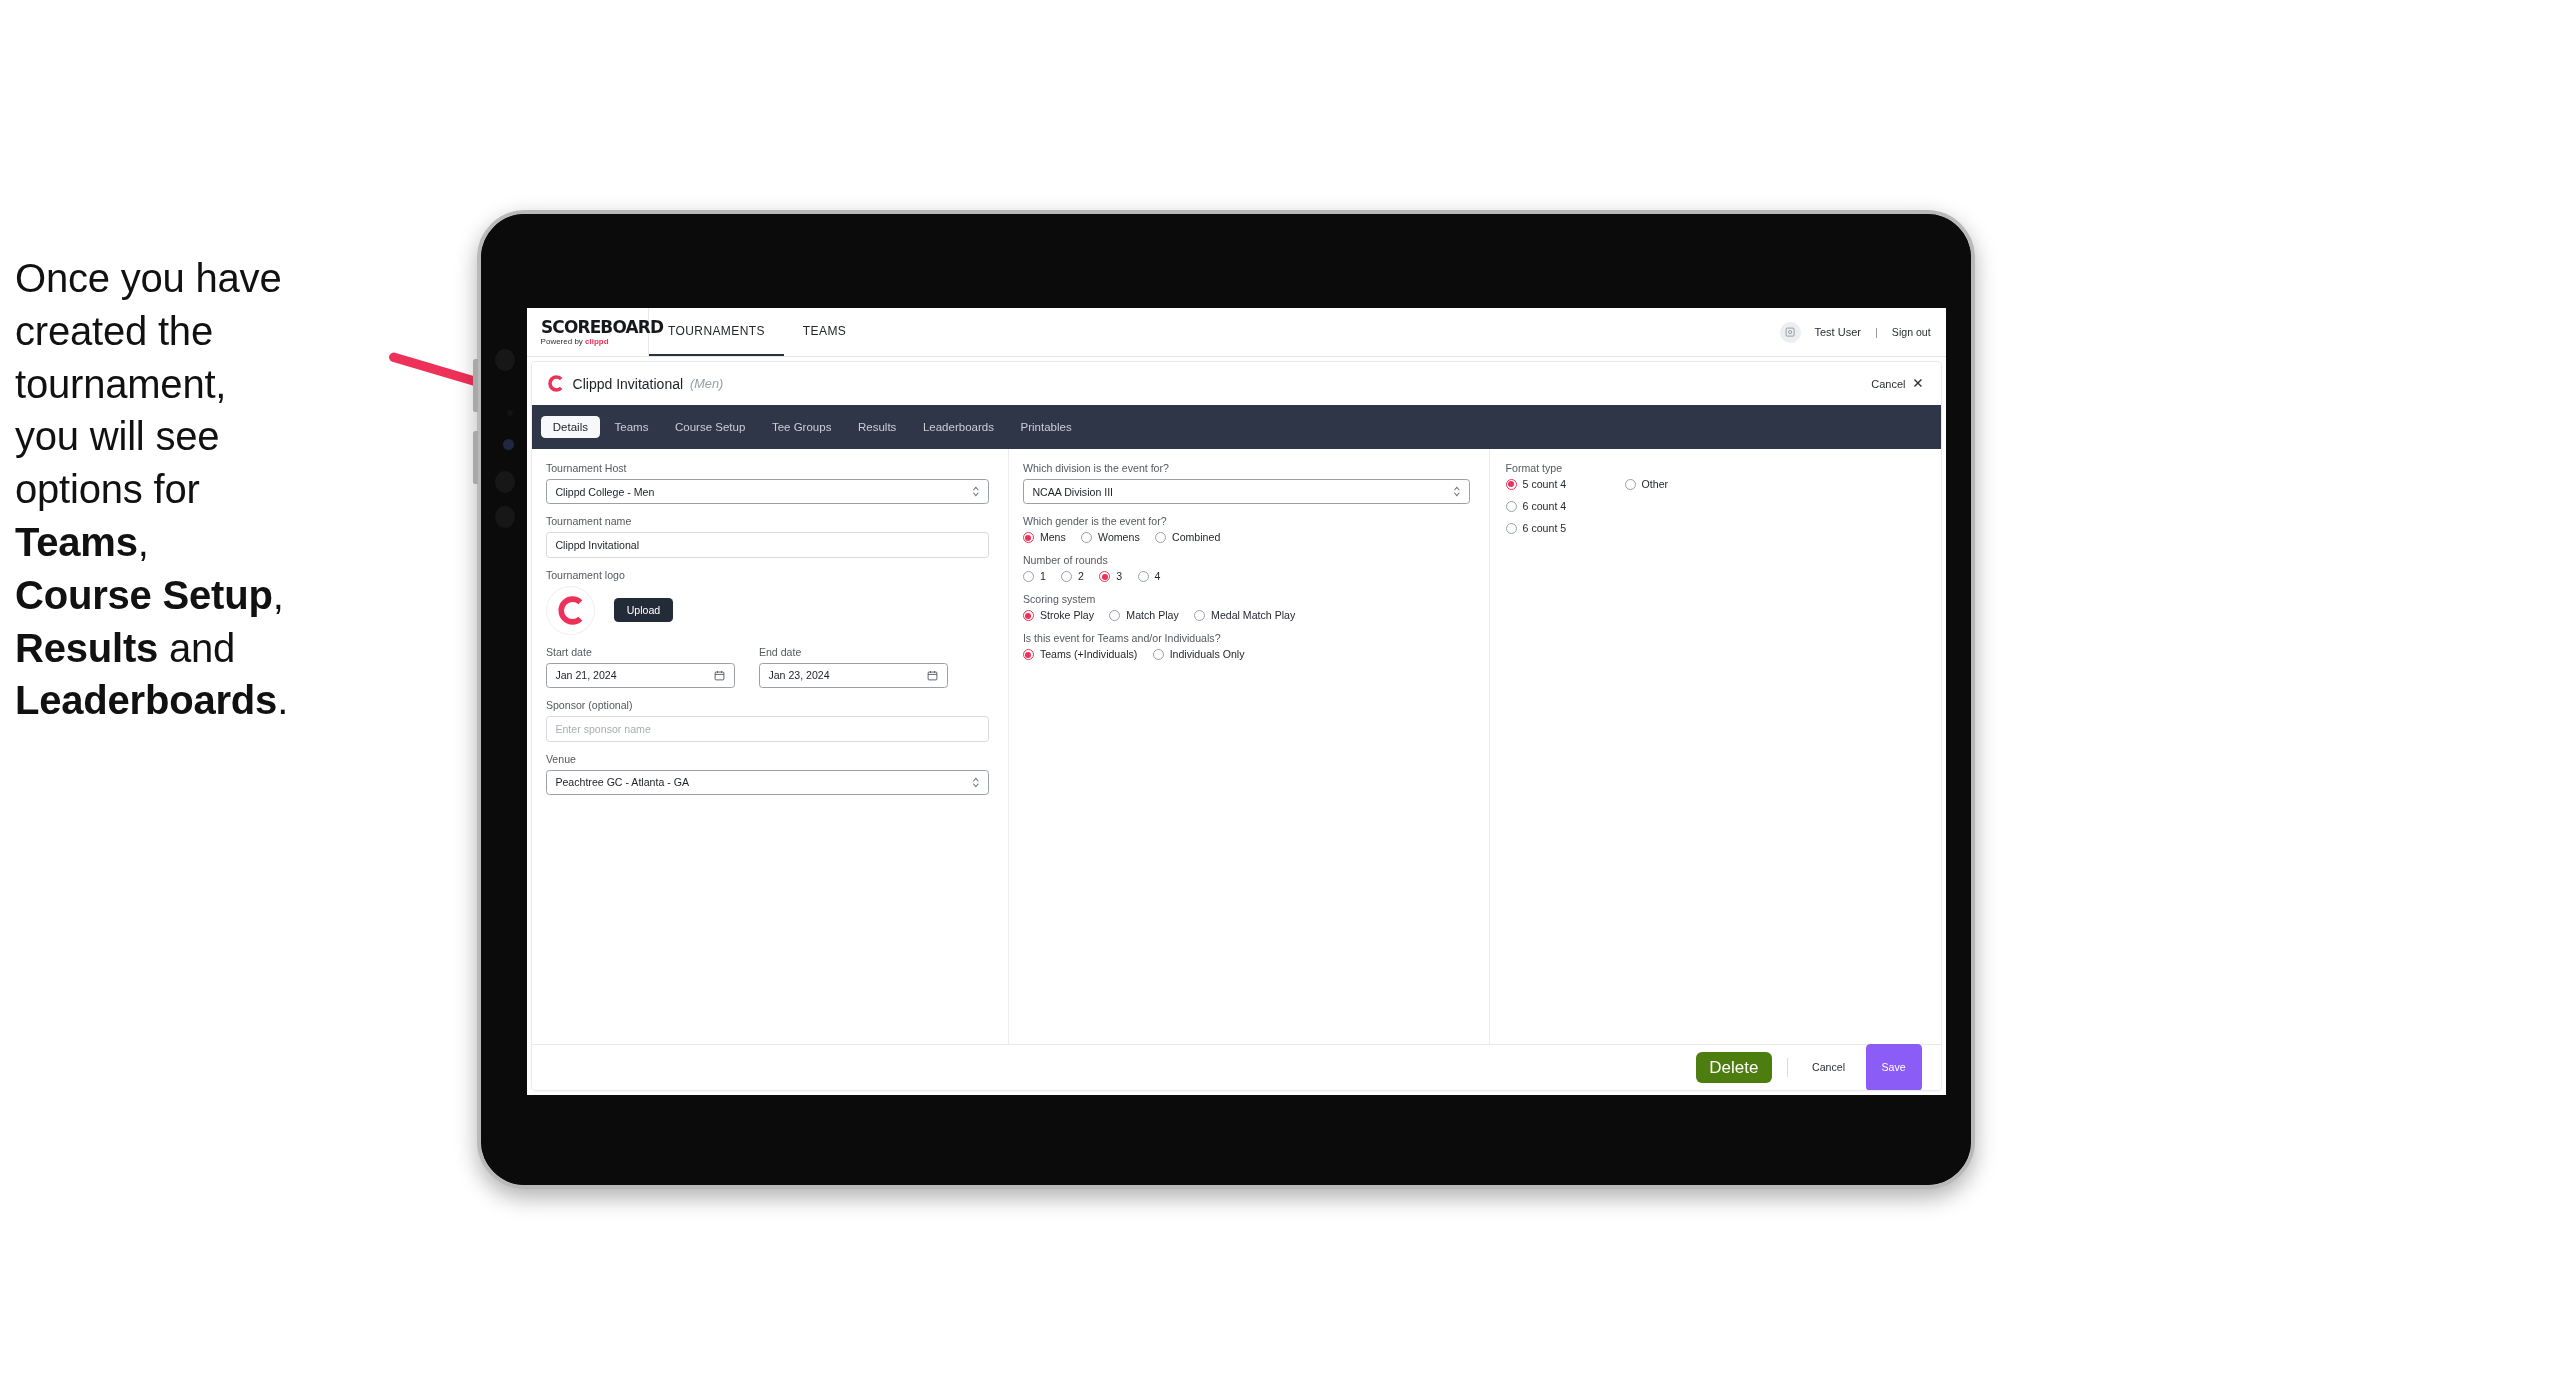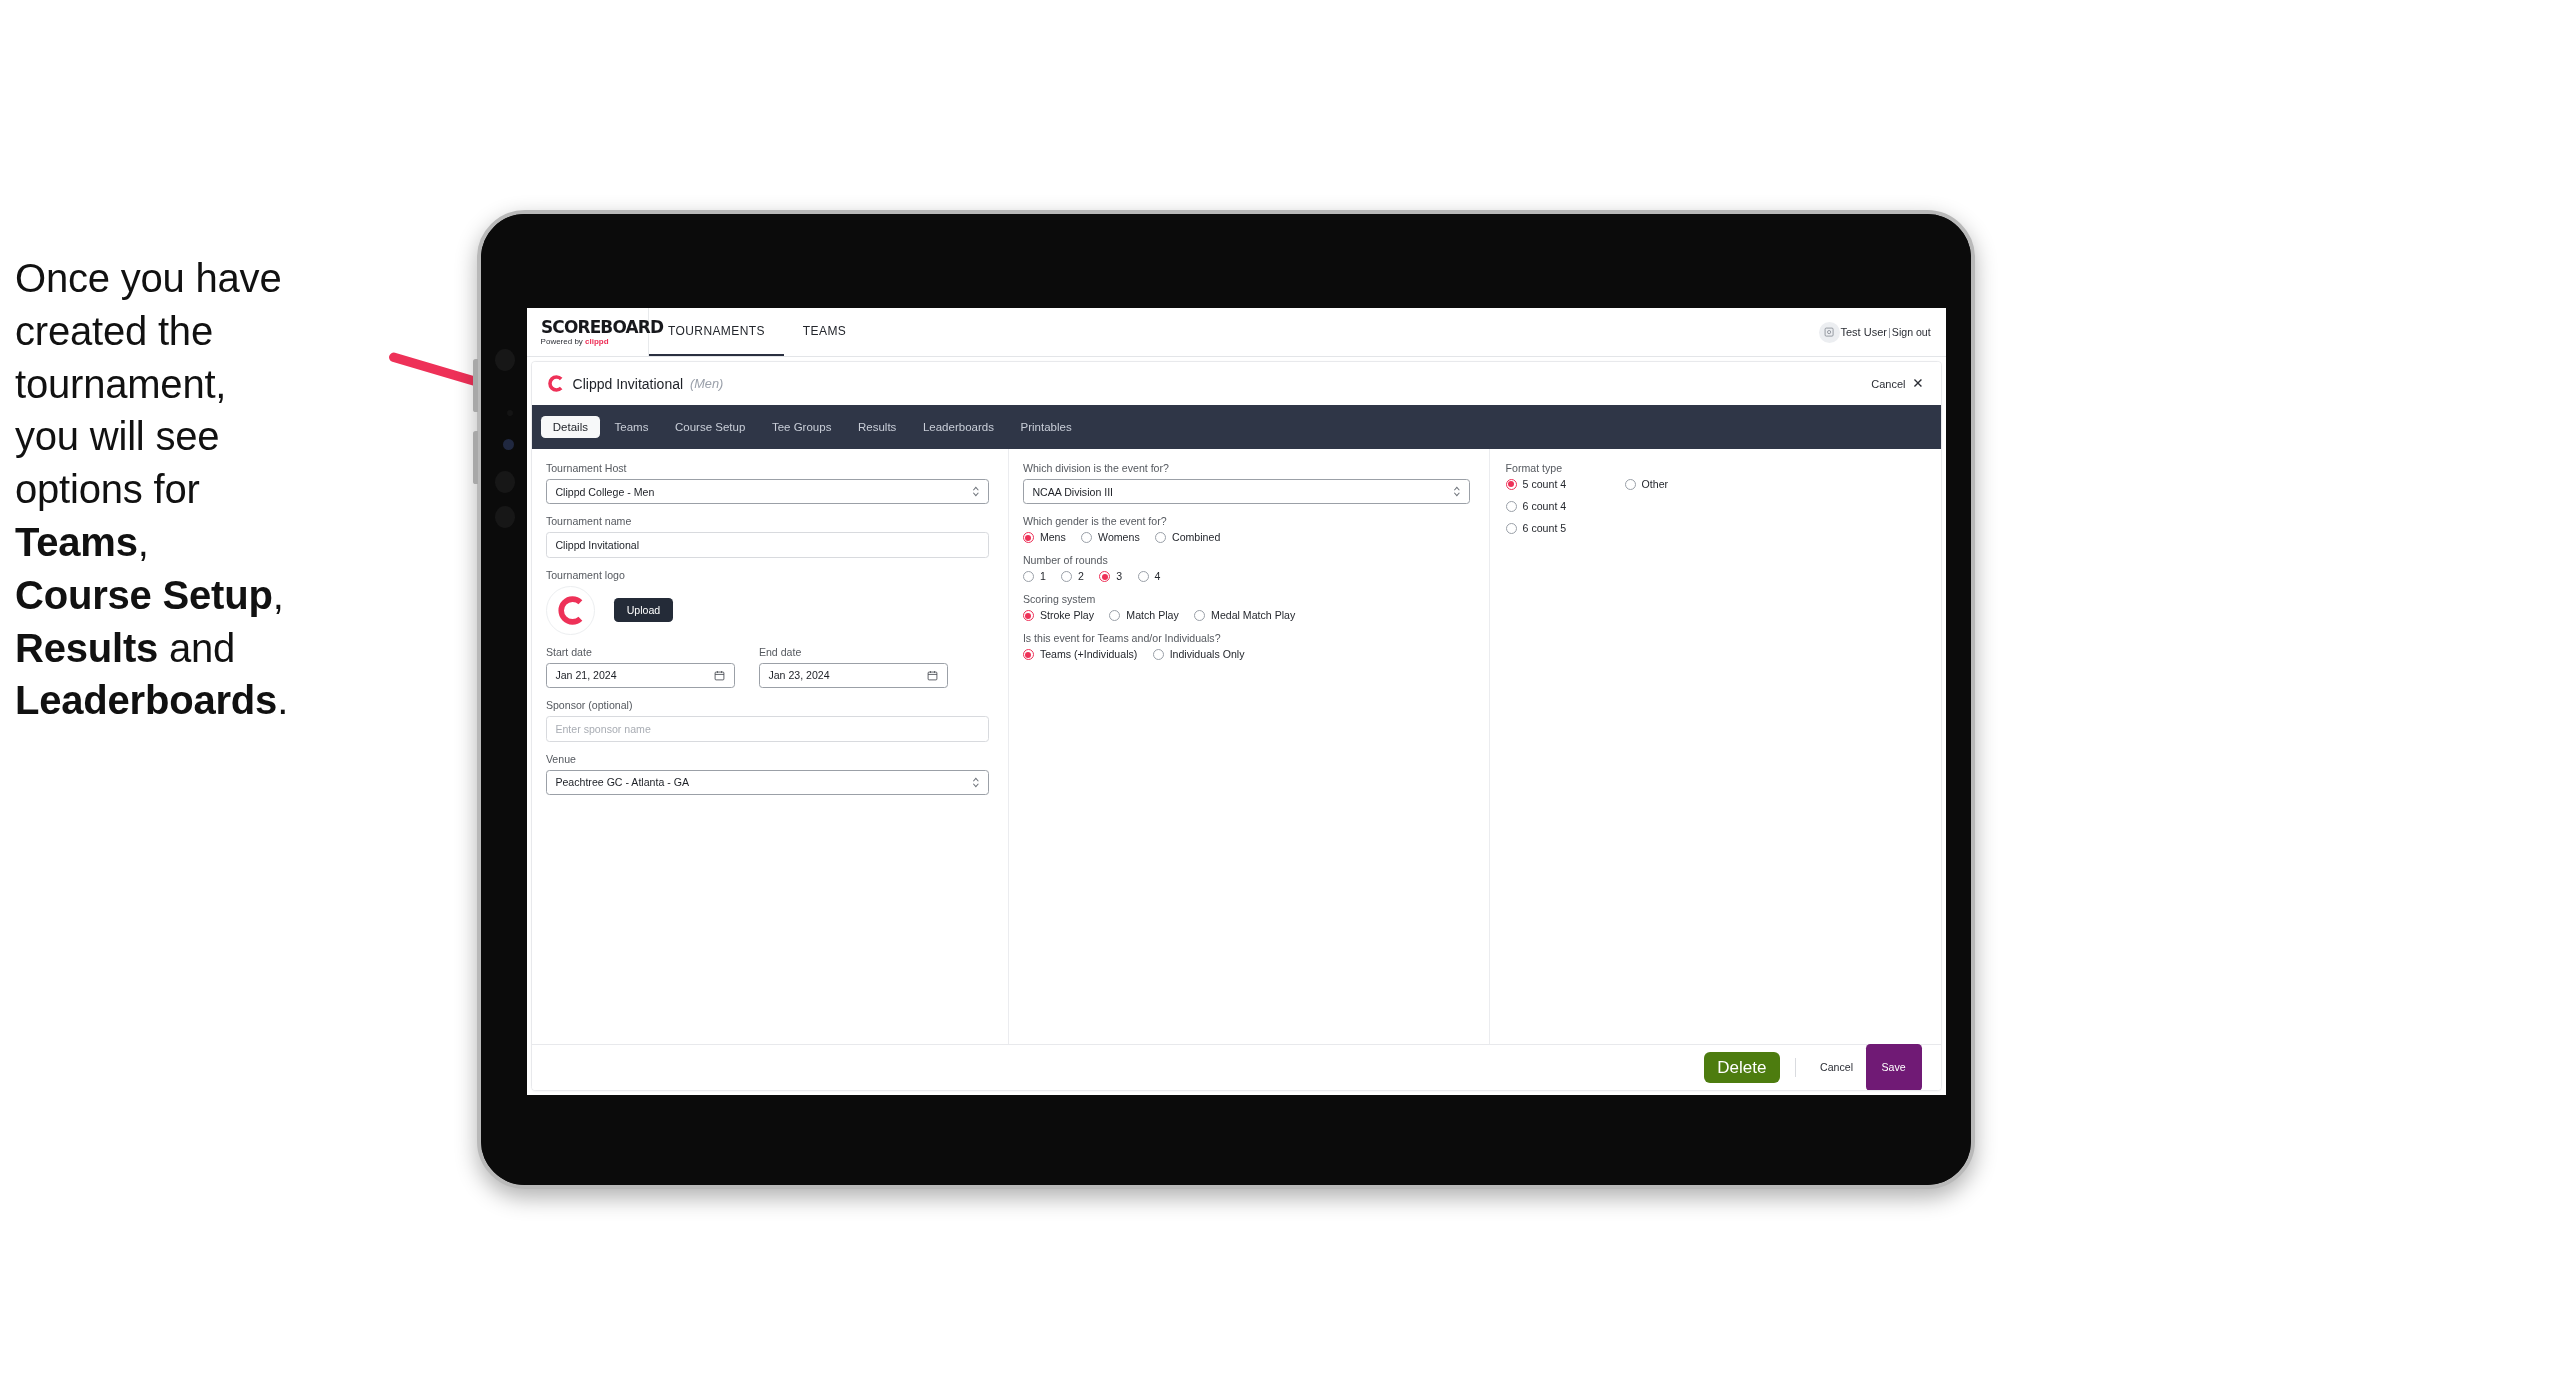--- a/index.html
+++ b/index.html
@@ -93,21 +93,21 @@
     display:flex; align-items:center; justify-content:center;
     padding:0 19px;
     font-size:12px; letter-spacing:0.4px;
     color:#23262c;
     border-bottom:2.6px solid transparent;
     cursor:pointer;
   }
   .topnav-item.active { border-bottom-color:#2a3040; font-weight:500; }
 
   #topbar-right {
-    margin-left:auto; display:flex; align-items:center; gap:1px; padding-right:15.3px;
+    margin-left:auto; display:flex; align-items:center; gap:14px; padding-right:15.3px;
   }
   #avatar {
     width:21px; height:21px; border-radius:50%;
     background:#eceef1; display:flex; align-items:center; justify-content:center;
     color:#8a8f98;
   }
   #user-name { font-size:11px; color:#2b2e35; }
   #sep-pipe { font-size:11px; color:#8d9199; }
   #sign-out { font-size:10.6px; color:#2b2e35; cursor:pointer; }
 
@@ -229,22 +229,22 @@
     padding-right:19px; gap:0;
     background:#ffffff;
   }
   #delete-btn {
     background:#4d7c0f; color:#fff; font-size:17px;
     padding:6.8px 13.6px; border-radius:6px; cursor:pointer; line-height:1;
   }
   #footer-divider { width:0.9px; height:19px; background:#d9dbdf; margin:0 15.3px; }
   #cancel-btn { font-size:10.6px; color:#2b2e35; cursor:pointer; padding:6.8px 8.5px; line-height:1; }
   #save-btn {
-    background:#701a75; color:#fff; font-size:10.6px;
-    padding:18px 16px; border-radius:4.3px; cursor:pointer; margin-left:4px; line-height:1;
+    background:#8b5cf6; color:#fff; font-size:10.6px;
+    padding:18px 16px; border-radius:4.3px; cursor:pointer; margin-left:12px; line-height:1;
   }
 </style>
 </head>
 <body>
 
 <div id="caption">
   <span>Once you have</span><br>
   <span>created the</span><br>
   <span>tournament,</span><br>
   <span>you will see</span><br>

